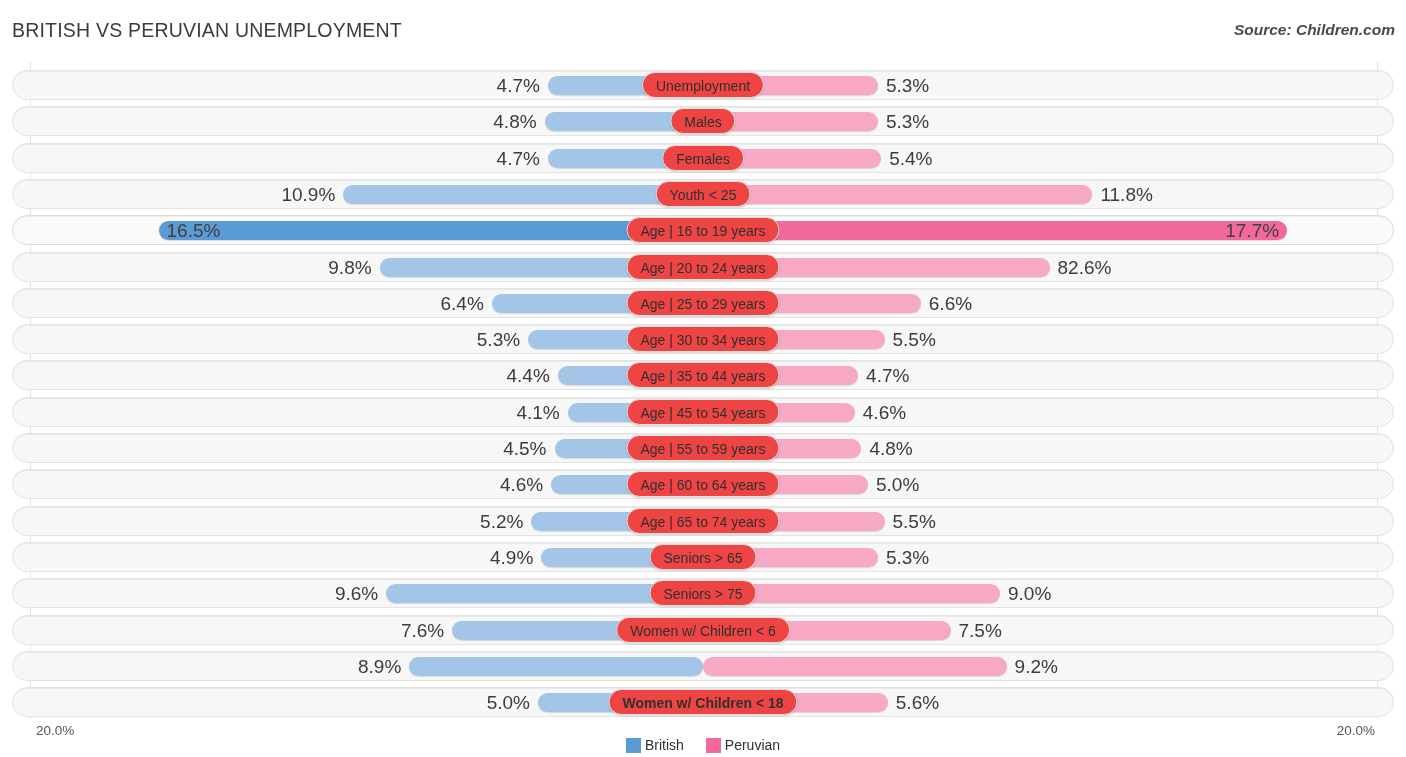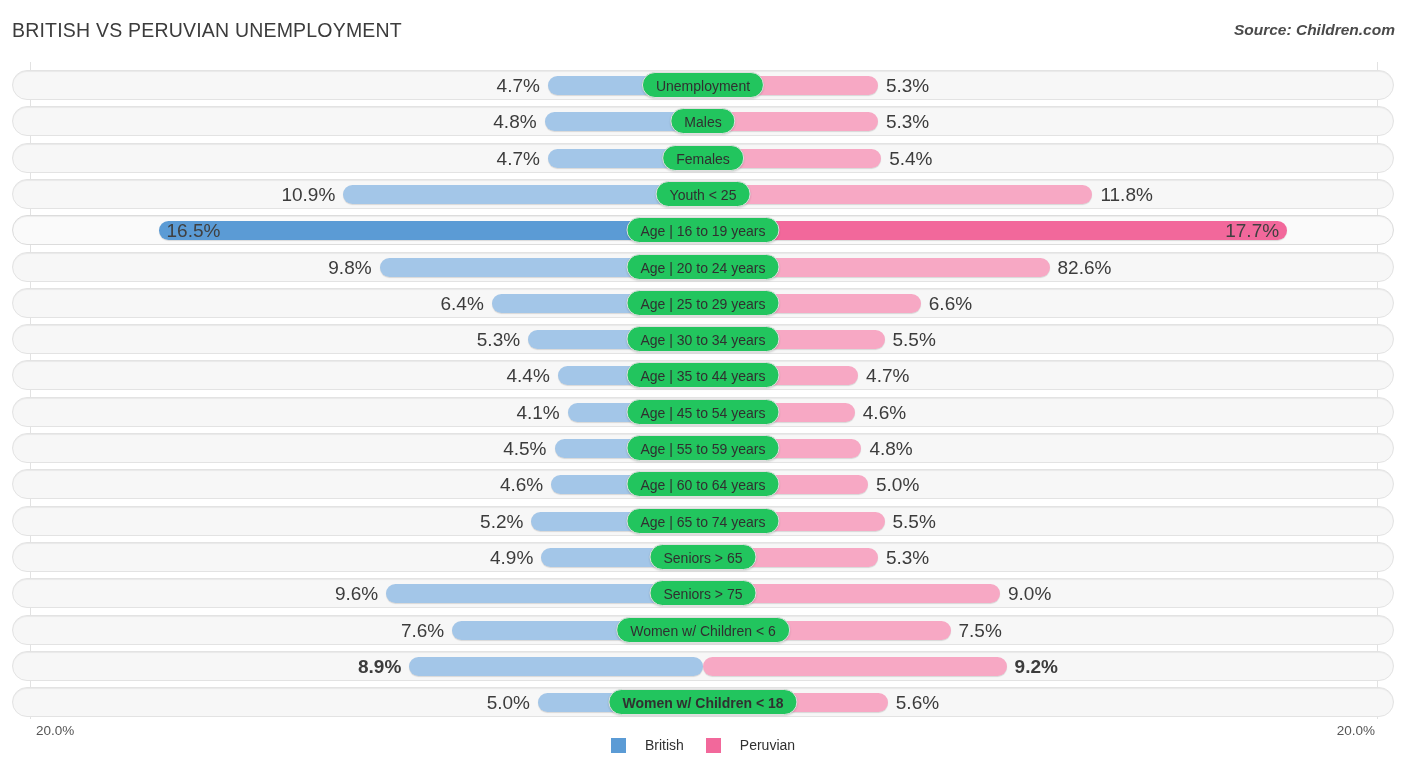--- a/index.html
+++ b/index.html
@@ -119,21 +119,21 @@
   
   .pill {
     position: absolute;
     top: 2px;
     height: 26px;
     line-height: 26px;
     box-sizing: border-box;
     padding: 0 13px;
     border: 1px solid #e0e0e0;
     border-radius: 13px;
-    background: #22c55e;
+    background: #ef4444;
     font-size: 14px;
     color: #303030;
     white-space: nowrap;
     text-align: right;
     box-shadow: 0 1px 2px rgba(0,0,0,0.14);
     transform: translateX(-50%);
   }
 
   
   #footer {
@@ -159,21 +159,21 @@
     top: 18px;
     width: 1406px;
     display: flex;
     justify-content: center;
     align-items: center;
     gap: 22px;
   }
   .legend-item {
     display: flex;
     align-items: center;
-    gap: 19px;
+    gap: 4px;
   }
   .swatch {
     width: 15px;
     height: 15px;
     display: block;
   }
   .legend-text {
     font-size: 14px;
     color: #303030;
     white-space: nowrap;
@@ -312,21 +312,21 @@
         <div class="pill" style="left: 691px;">Seniors &gt; 75</div>
       </div>
       <div class="row" style="top: 552.5px;">
         <div class="track"></div>
         <div class="bar bar-left" style="left: 440.2px; width: 250.8px;"></div>
         <div class="bar bar-right" style="left: 691px; width: 247.5px;"></div>
         <div class="value value-left" style="left: 372.2px; width: 60px;">7.6%</div>
         <div class="value value-right" style="left: 946.5px; width: 60px;">7.5%</div>
         <div class="pill" style="left: 691px;">Women w/ Children &lt; 6</div>
       </div>
-      <div class="row" style="top: 588.8px; font-weight: bold;">
+      <div class="row" style="top: 588.8px;">
         <div class="track"></div>
         <div class="bar bar-left" style="left: 397.3px; width: 293.7px;"></div>
         <div class="bar bar-right" style="left: 691px; width: 303.6px;"></div>
         <div class="value value-left" style="left: 329.3px; width: 60px;">8.9%</div>
         <div class="value value-right" style="left: 1002.6px; width: 60px;">9.2%</div>
       </div>
       <div class="row" style="top: 625.1px;">
         <div class="track"></div>
         <div class="bar bar-left" style="left: 526px; width: 165px;"></div>
         <div class="bar bar-right" style="left: 691px; width: 184.8px;"></div>

